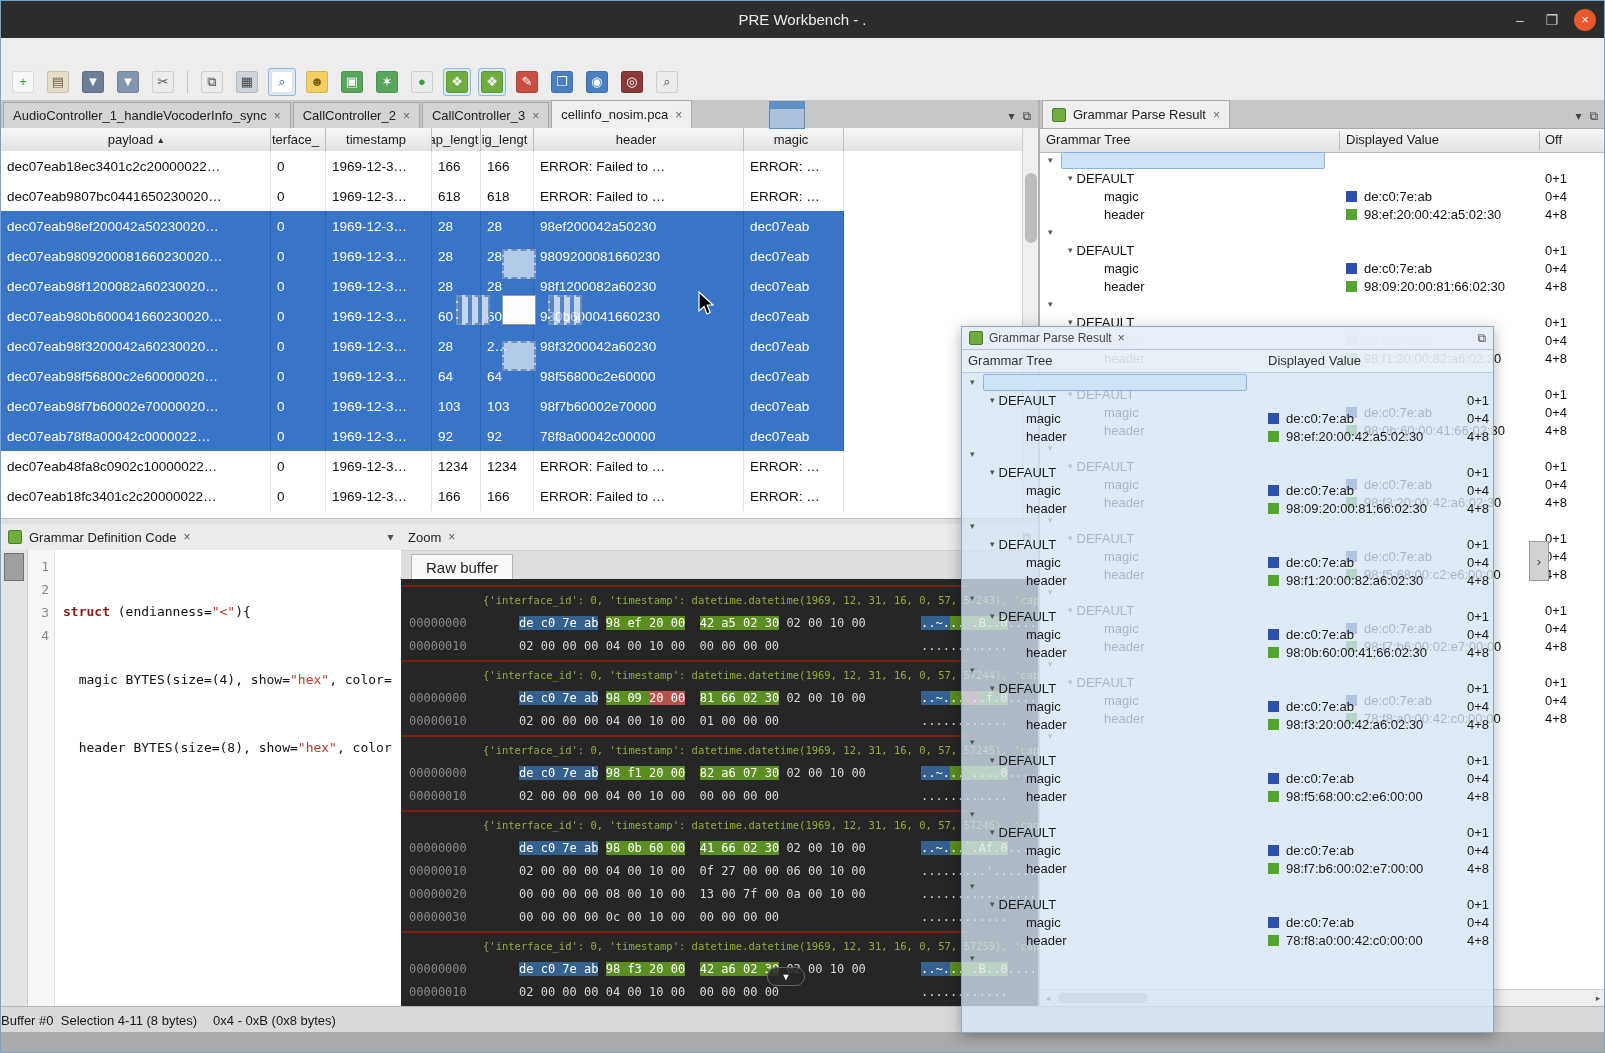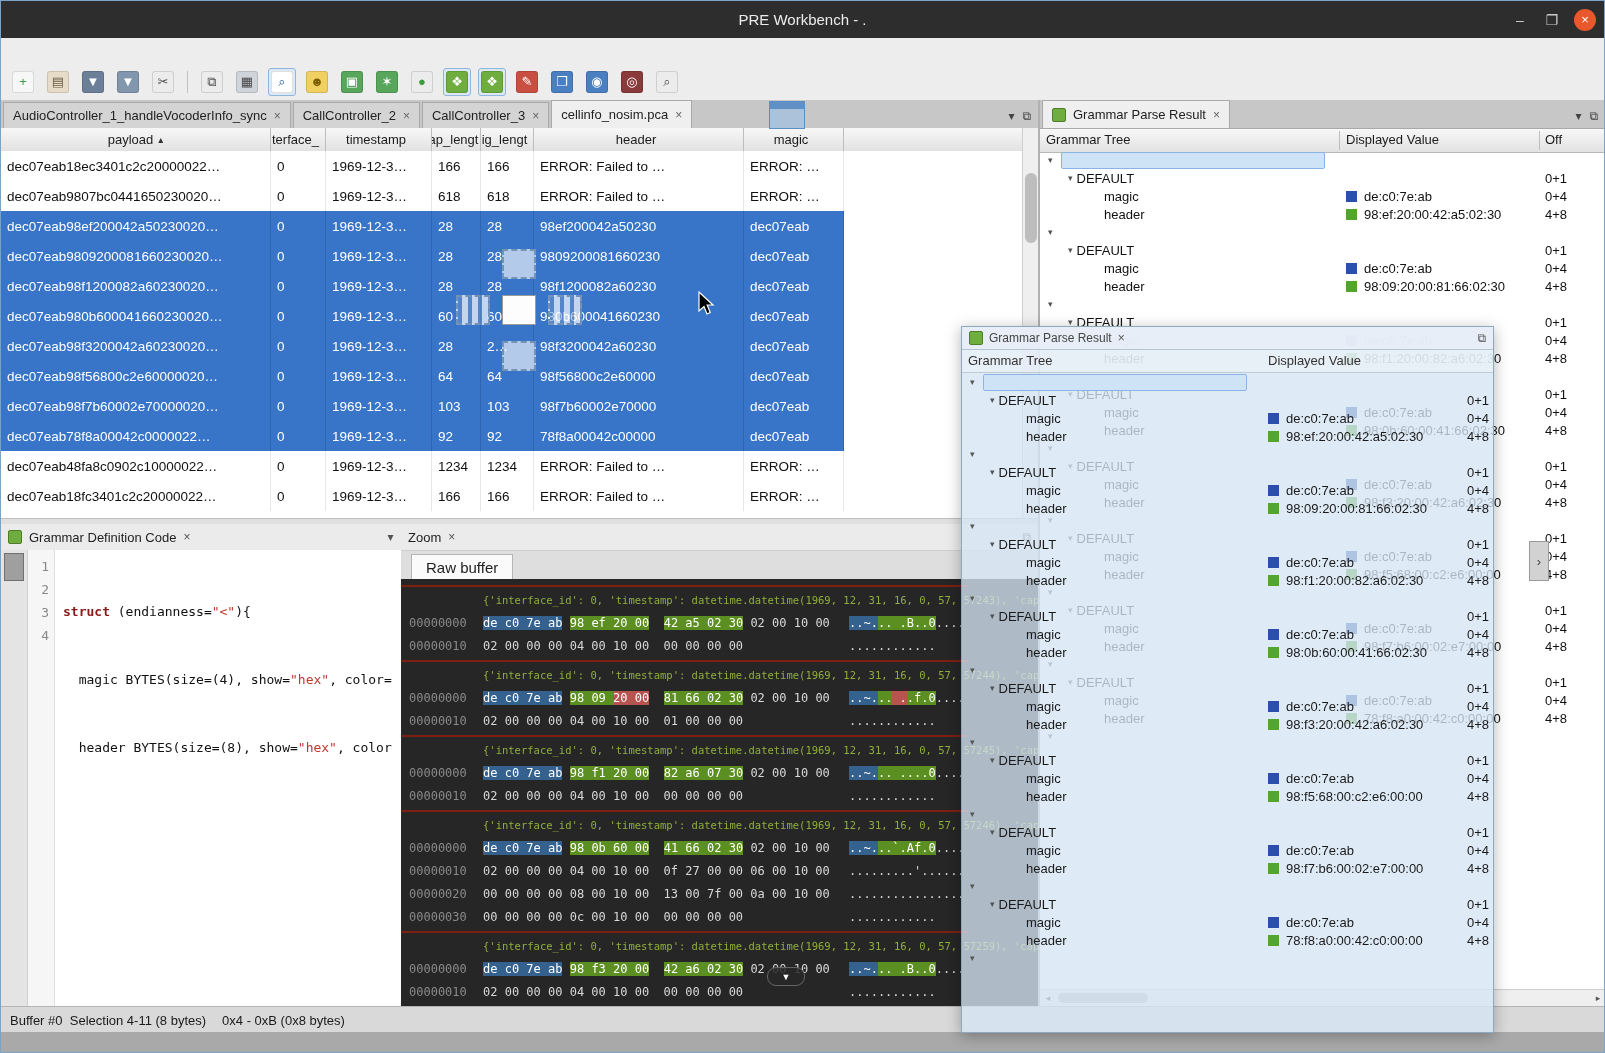--- a/index.html
+++ b/index.html
@@ -65,21 +65,21 @@
   .codelines{flex:1;font:13px "DejaVu Sans Mono",monospace;padding:5px 0 0 8px;color:#111;white-space:pre;overflow:hidden;}
   .codeline{height:23px;line-height:23px;}
   .kw{color:#8b1a1a;font-weight:bold;}
   .str{color:#c0392b;}
   
   .zoom-panel{position:absolute;left:400px;top:523px;width:637px;height:482px;background:#ececec;overflow:hidden;}
   .zoom-tabrow{height:29px;background:#dedede;border-bottom:1px solid #bdbdbd;display:flex;align-items:flex-end;padding-left:10px;}
   .ztab{background:#fafafa;border:1px solid #b5b5b5;border-bottom:none;padding:4px 14px;font-size:15px;color:#222;}
   .hexview{position:absolute;top:55px;left:0;right:0;bottom:0;background:#262626;overflow:hidden;
            font:12px "DejaVu Sans Mono",monospace;color:#d8d8d8;padding-top:4px;}
-  .hexline{height:23px;line-height:23px;display:flex;white-space:pre;}
+  .hexline{height:23px;line-height:23px;display:flex;white-space:pre;gap:36px;}
   .addr{width:64px;margin-left:8px;color:#8a8a8a;}
   .bytes{width:358px;margin-left:10px;white-space:pre;}
   .ascii{margin-left:8px;white-space:pre;}
   .hb{background:#34618e;color:#fff;}
   .hg{background:#5c8f21;color:#fff;}
   .hr{background:#b85450;color:#fff;}
   .comment{height:23px;line-height:23px;color:#8fae3c;font-size:10.5px;padding-left:82px;white-space:pre;overflow:hidden;}
   .sep-line{height:2px;background:#7d2012;margin:2px 70px 2px 0;}
   .scrollhint{position:absolute;left:366px;top:443px;width:36px;height:17px;background:rgba(40,40,40,0.85);
               border:1px solid #666;border-radius:9px;color:#fff;display:flex;align-items:center;justify-content:center;font-size:9px;z-index:20;}
@@ -121,21 +121,21 @@
   .dc-left{left:0;top:46px;background:repeating-linear-gradient(90deg,rgba(110,150,200,0.5) 0 4px,rgba(255,255,255,0.7) 4px 10px);}
   .dc-right{left:92px;top:46px;background:repeating-linear-gradient(90deg,rgba(110,150,200,0.5) 0 4px,rgba(255,255,255,0.7) 4px 10px);}
   .dc-center{left:46px;top:46px;border:1px solid #9a9a9a;background:#fdfdfd;}
   .tab-ghost{position:absolute;left:768px;top:100px;width:34px;height:26px;z-index:60;
              background:rgba(150,190,235,0.55);border:1px solid #5a8fc8;}
   .tg-bar{height:7px;background:rgba(80,130,190,0.8);}
   .cursor{position:absolute;left:697px;top:290px;z-index:70;}
   
   .statusbar{position:absolute;left:0;top:1005px;width:1605px;height:26px;background:#d9d9d9;border-top:1px solid #b5b5b5;
              font-size:13px;color:#1a1a1a;display:flex;align-items:center;}
-  .sb1{margin-left:9px;white-space:pre;}
+  .sb1{white-space:pre;}
   .sb2{margin-left:16px;white-space:pre;}
   .bottomstrip{position:absolute;left:0;top:1031px;width:1605px;height:22px;background:#a9a9a9;}
 </style>
 </head>
 <body>
 
 <div class="app">
 
   <div class="titlebar">
     <span>PRE Workbench - .</span>

